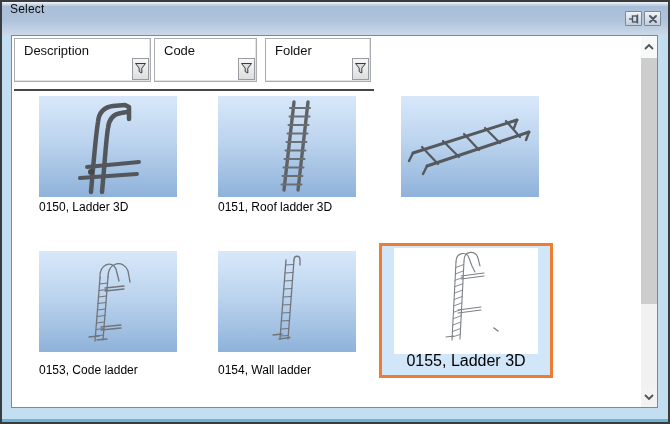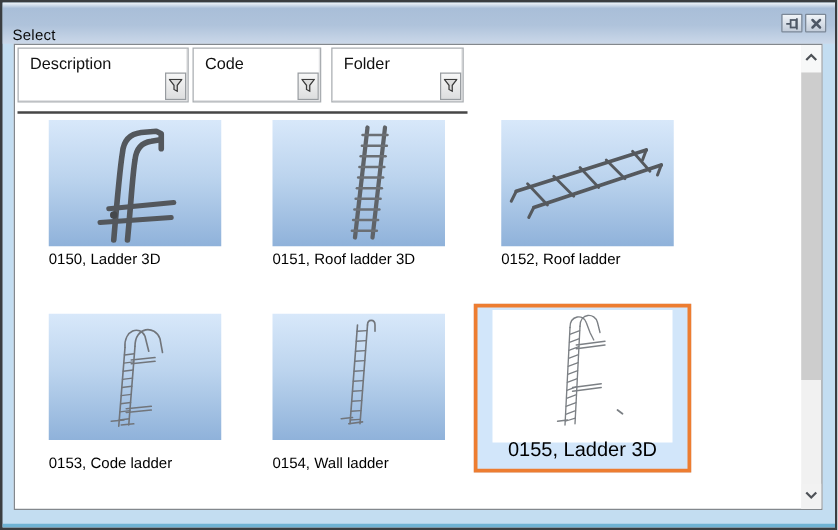--- a/index.html
+++ b/index.html
@@ -8,21 +8,21 @@
 
   .window{
     position:relative; width:670px; height:424px;
     border:2px solid #3A3D40; background:#C3DDF1; overflow:hidden;
   }
 
   
   .titlebar{
     position:absolute; left:0; top:0; right:0; height:33px;
     background:linear-gradient(180deg,#F2F6FA 0%,#A9BED8 14%,#AFC3DB 55%,#CBD8E9 100%);
-    display:flex; align-items:flex-end;
+    display:flex; align-items:flex-start;
   }
   .title{ font-size:12px; color:#0B0B0B; padding-left:8px; letter-spacing:.2px; }
   .tb-buttons{ position:absolute; right:7px; top:9px; display:flex; gap:2px; }
   .tb-btn{
     width:17px; height:15px; border:1px solid #7C8897; border-radius:1px;
     background:linear-gradient(180deg,#F0F4F8 0%,#C3CDDA 100%);
     display:flex; align-items:center; justify-content:center; cursor:pointer; padding:0;
   }
   .tb-btn svg{ display:block; }
 
@@ -202,21 +202,20 @@
                 <path d="M105 25 L119 41"></path>
             </g>
             <g stroke-width="2.4">
               <path d="M12 57 l-4 8"></path>
                 <path d="M26 70 l-4 8"></path>
               <path d="M116 24 l-3 8"></path>
                 <path d="M128 36 l-3 8"></path>
             </g>
           </svg>
         </div>
-        <div class="caption">0152, Roof ladder</div>
       </div>
 
       <div class="cell row2" style="left:27px; top:215px;">
         <div class="thumb">
           <svg width="138" height="101" viewBox="0 0 138 101" fill="none" stroke="#71757B" stroke-width="1.3" stroke-linecap="round">
             <path d="M61 27 L56 90"></path>
             <path d="M69 26 L64 89"></path>
             <path d="M61 27 C60 13 73 9 77 18 L80 30"></path>
             <path d="M69 26 C69 10 85 9 89 20 L91 31"></path>
             <g stroke-width="1.1">

